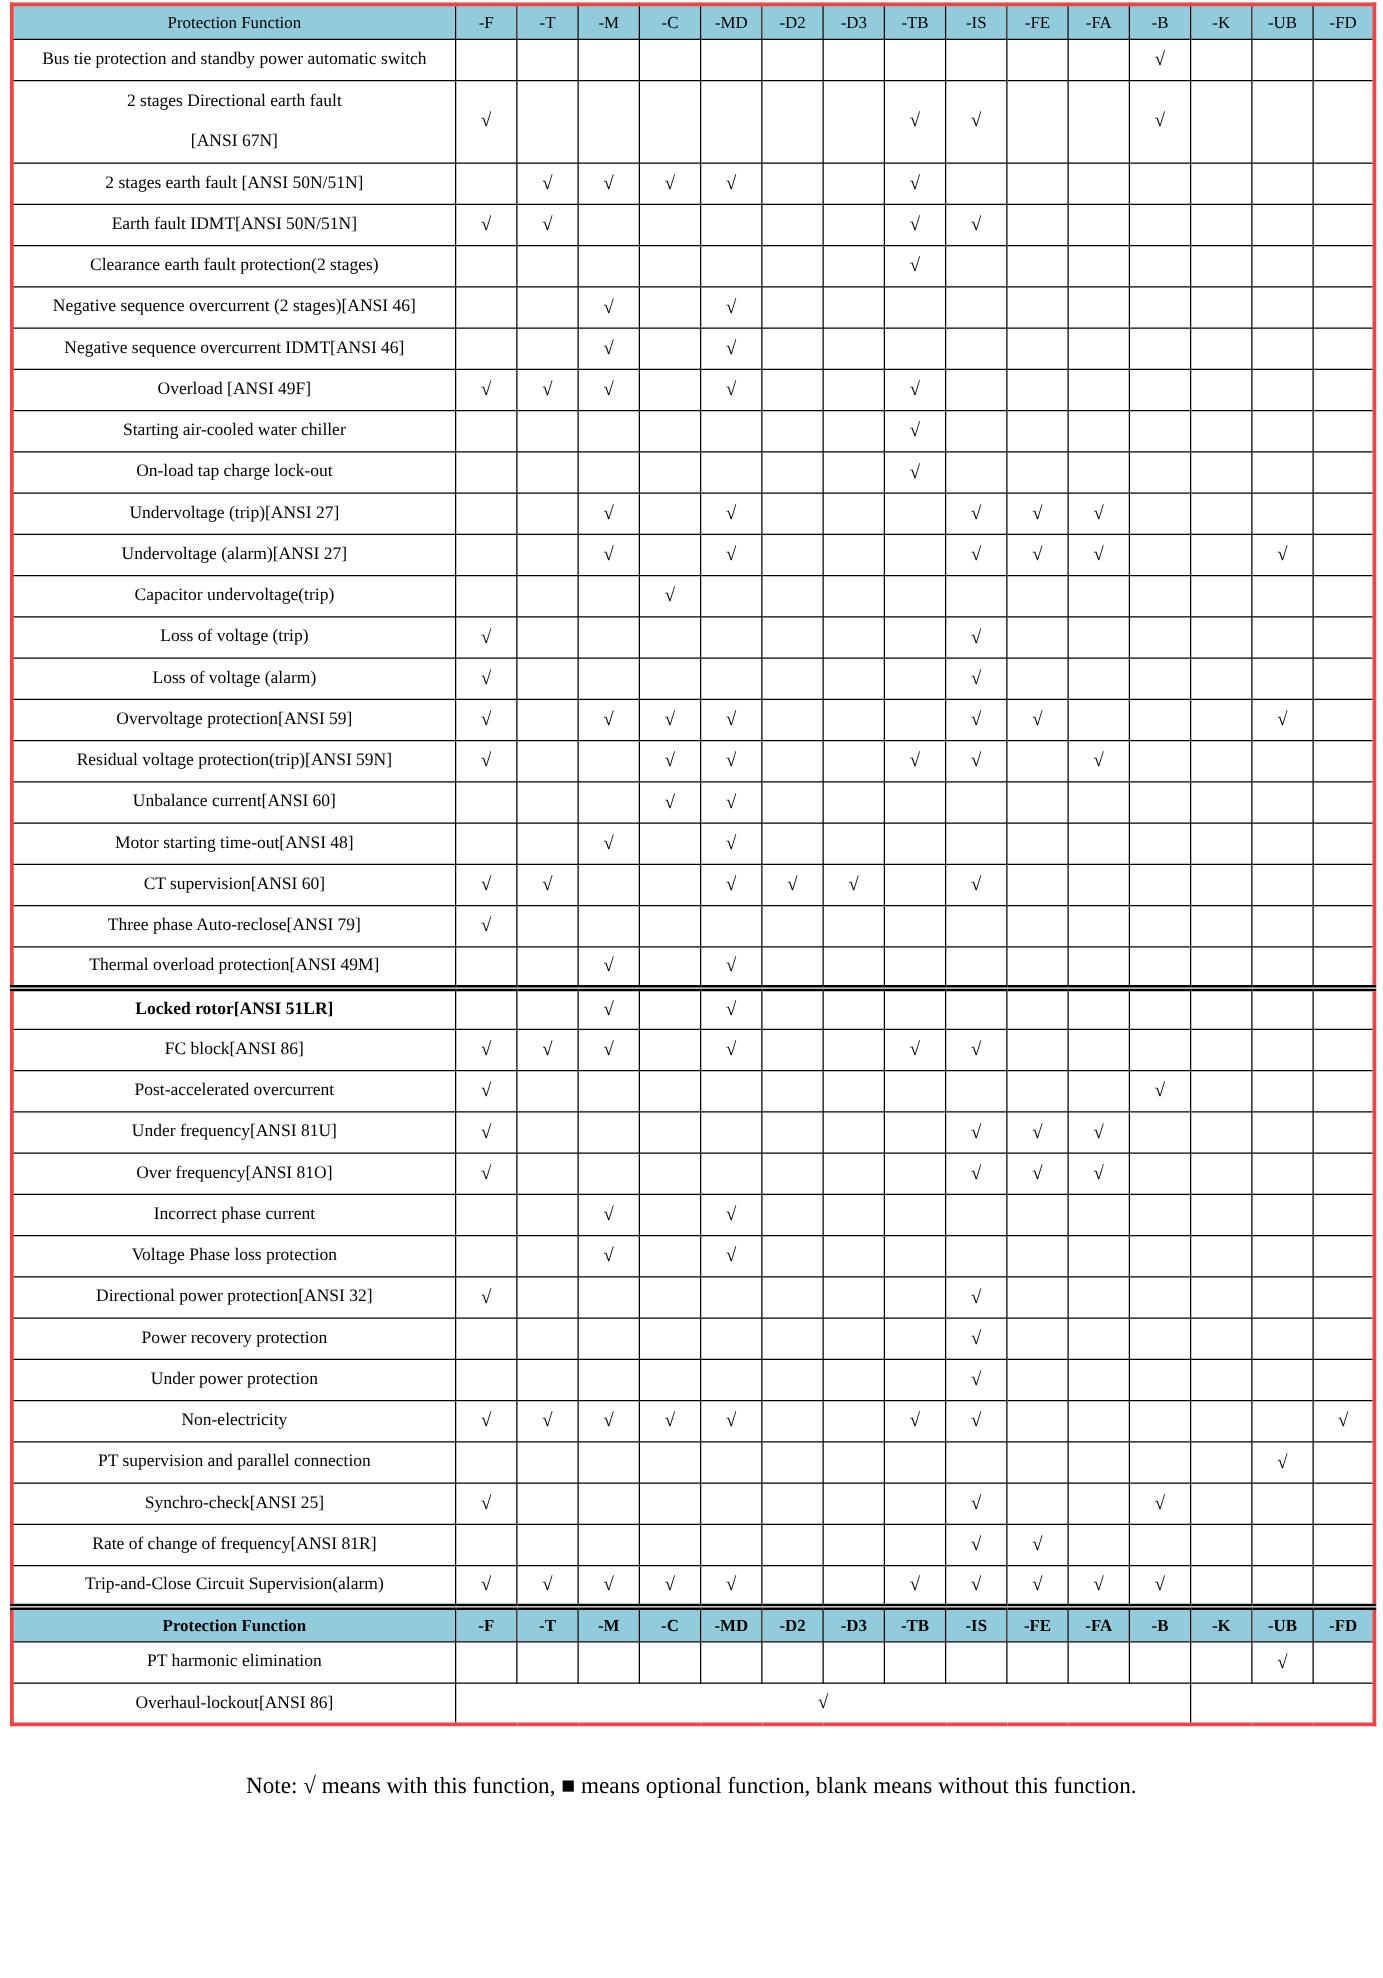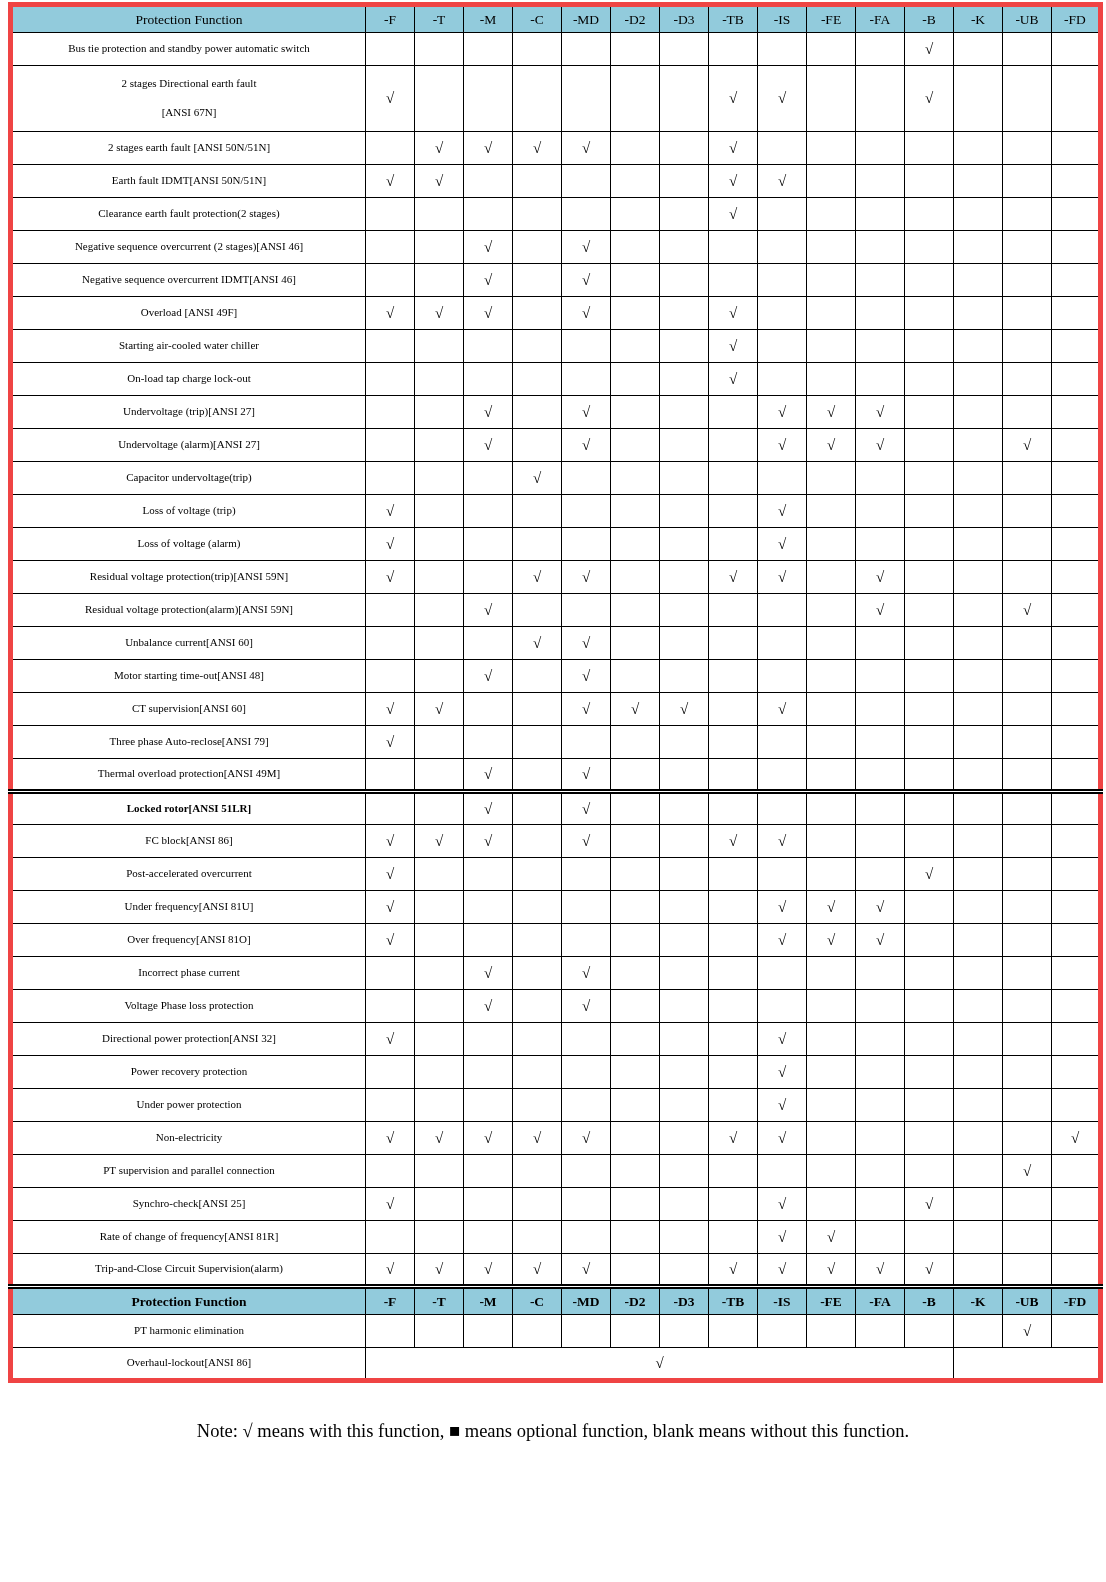--- a/index.html
+++ b/index.html
@@ -12,21 +12,21 @@
   }
   .page {
     width: 1106px;
     box-sizing: border-box;
     padding: 2px 8px 0 8px;
   }
   table.pf-table {
     border-collapse: collapse;
     table-layout: fixed;
     width: 1090px;
-    border: 5px solid #ef4444;
+    border: 3px solid #ef4444;
     padding-left: 46px;
   }
   col.col-label { width: 355px; }
   col.col-check { width: 49px; }
   td, th {
     border: 1px solid #000;
     padding: 0 2px;
     vertical-align: middle;
     overflow: hidden;
   }
@@ -35,21 +35,21 @@
   tr.tall { height: 66px; margin-top: 44px; }
   tr.sep > td, tr.sep > th { border-top: 5px double #000; font-weight: bold; }
   th.label, th.code {
     background: var(--hdr-bg, #92cbdc);
     font-weight: normal;
     font-size: 13.5px;
     text-align: center;
   }
   td.label {
     text-align: center;
-    font-size: 11px;
+    font-size: 14px;
     line-height: 1.25;
   }
   td.label .l1 { display: block; }
   td.label .l2 { display: block; margin-top: 15px; }
   td.check {
     text-align: center;
     font-size: 15px;
   }
   .note {
     margin-top: 38px;
@@ -367,53 +367,53 @@
           <td class="check"></td>
           <td class="check">√</td>
           <td class="check"></td>
           <td class="check"></td>
           <td class="check"></td>
           <td class="check"></td>
           <td class="check"></td>
           <td class="check"></td>
         </tr>
         <tr>
+          <td class="label">Overvoltage protection[ANSI 59]</td>
+          <td class="check">√</td>
+          <td class="check"></td>
+          <td class="check">√</td>
+          <td class="check">√</td>
+          <td class="check">√</td>
+          <td class="check"></td>
+          <td class="check"></td>
+          <td class="check"></td>
+          <td class="check">√</td>
+          <td class="check">√</td>
+          <td class="check"></td>
+          <td class="check"></td>
+          <td class="check"></td>
+          <td class="check">√</td>
+          <td class="check"></td>
+        </tr>
+        <tr>
           <td class="label">Residual voltage protection(trip)[ANSI 59N]</td>
           <td class="check">√</td>
           <td class="check"></td>
           <td class="check"></td>
           <td class="check">√</td>
           <td class="check">√</td>
           <td class="check"></td>
           <td class="check"></td>
           <td class="check">√</td>
           <td class="check">√</td>
           <td class="check"></td>
           <td class="check">√</td>
           <td class="check"></td>
           <td class="check"></td>
           <td class="check"></td>
-          <td class="check"></td>
-        </tr>
-        <tr>
-          <td class="label">Residual voltage protection(alarm)[ANSI 59N]</td>
-          <td class="check"></td>
-          <td class="check"></td>
-          <td class="check">√</td>
-          <td class="check"></td>
-          <td class="check"></td>
-          <td class="check"></td>
-          <td class="check"></td>
-          <td class="check"></td>
-          <td class="check"></td>
-          <td class="check"></td>
-          <td class="check">√</td>
-          <td class="check"></td>
-          <td class="check"></td>
-          <td class="check">√</td>
           <td class="check"></td>
         </tr>
         <tr>
           <td class="label">Unbalance current[ANSI 60]</td>
           <td class="check"></td>
           <td class="check"></td>
           <td class="check"></td>
           <td class="check">√</td>
           <td class="check">√</td>
           <td class="check"></td>

